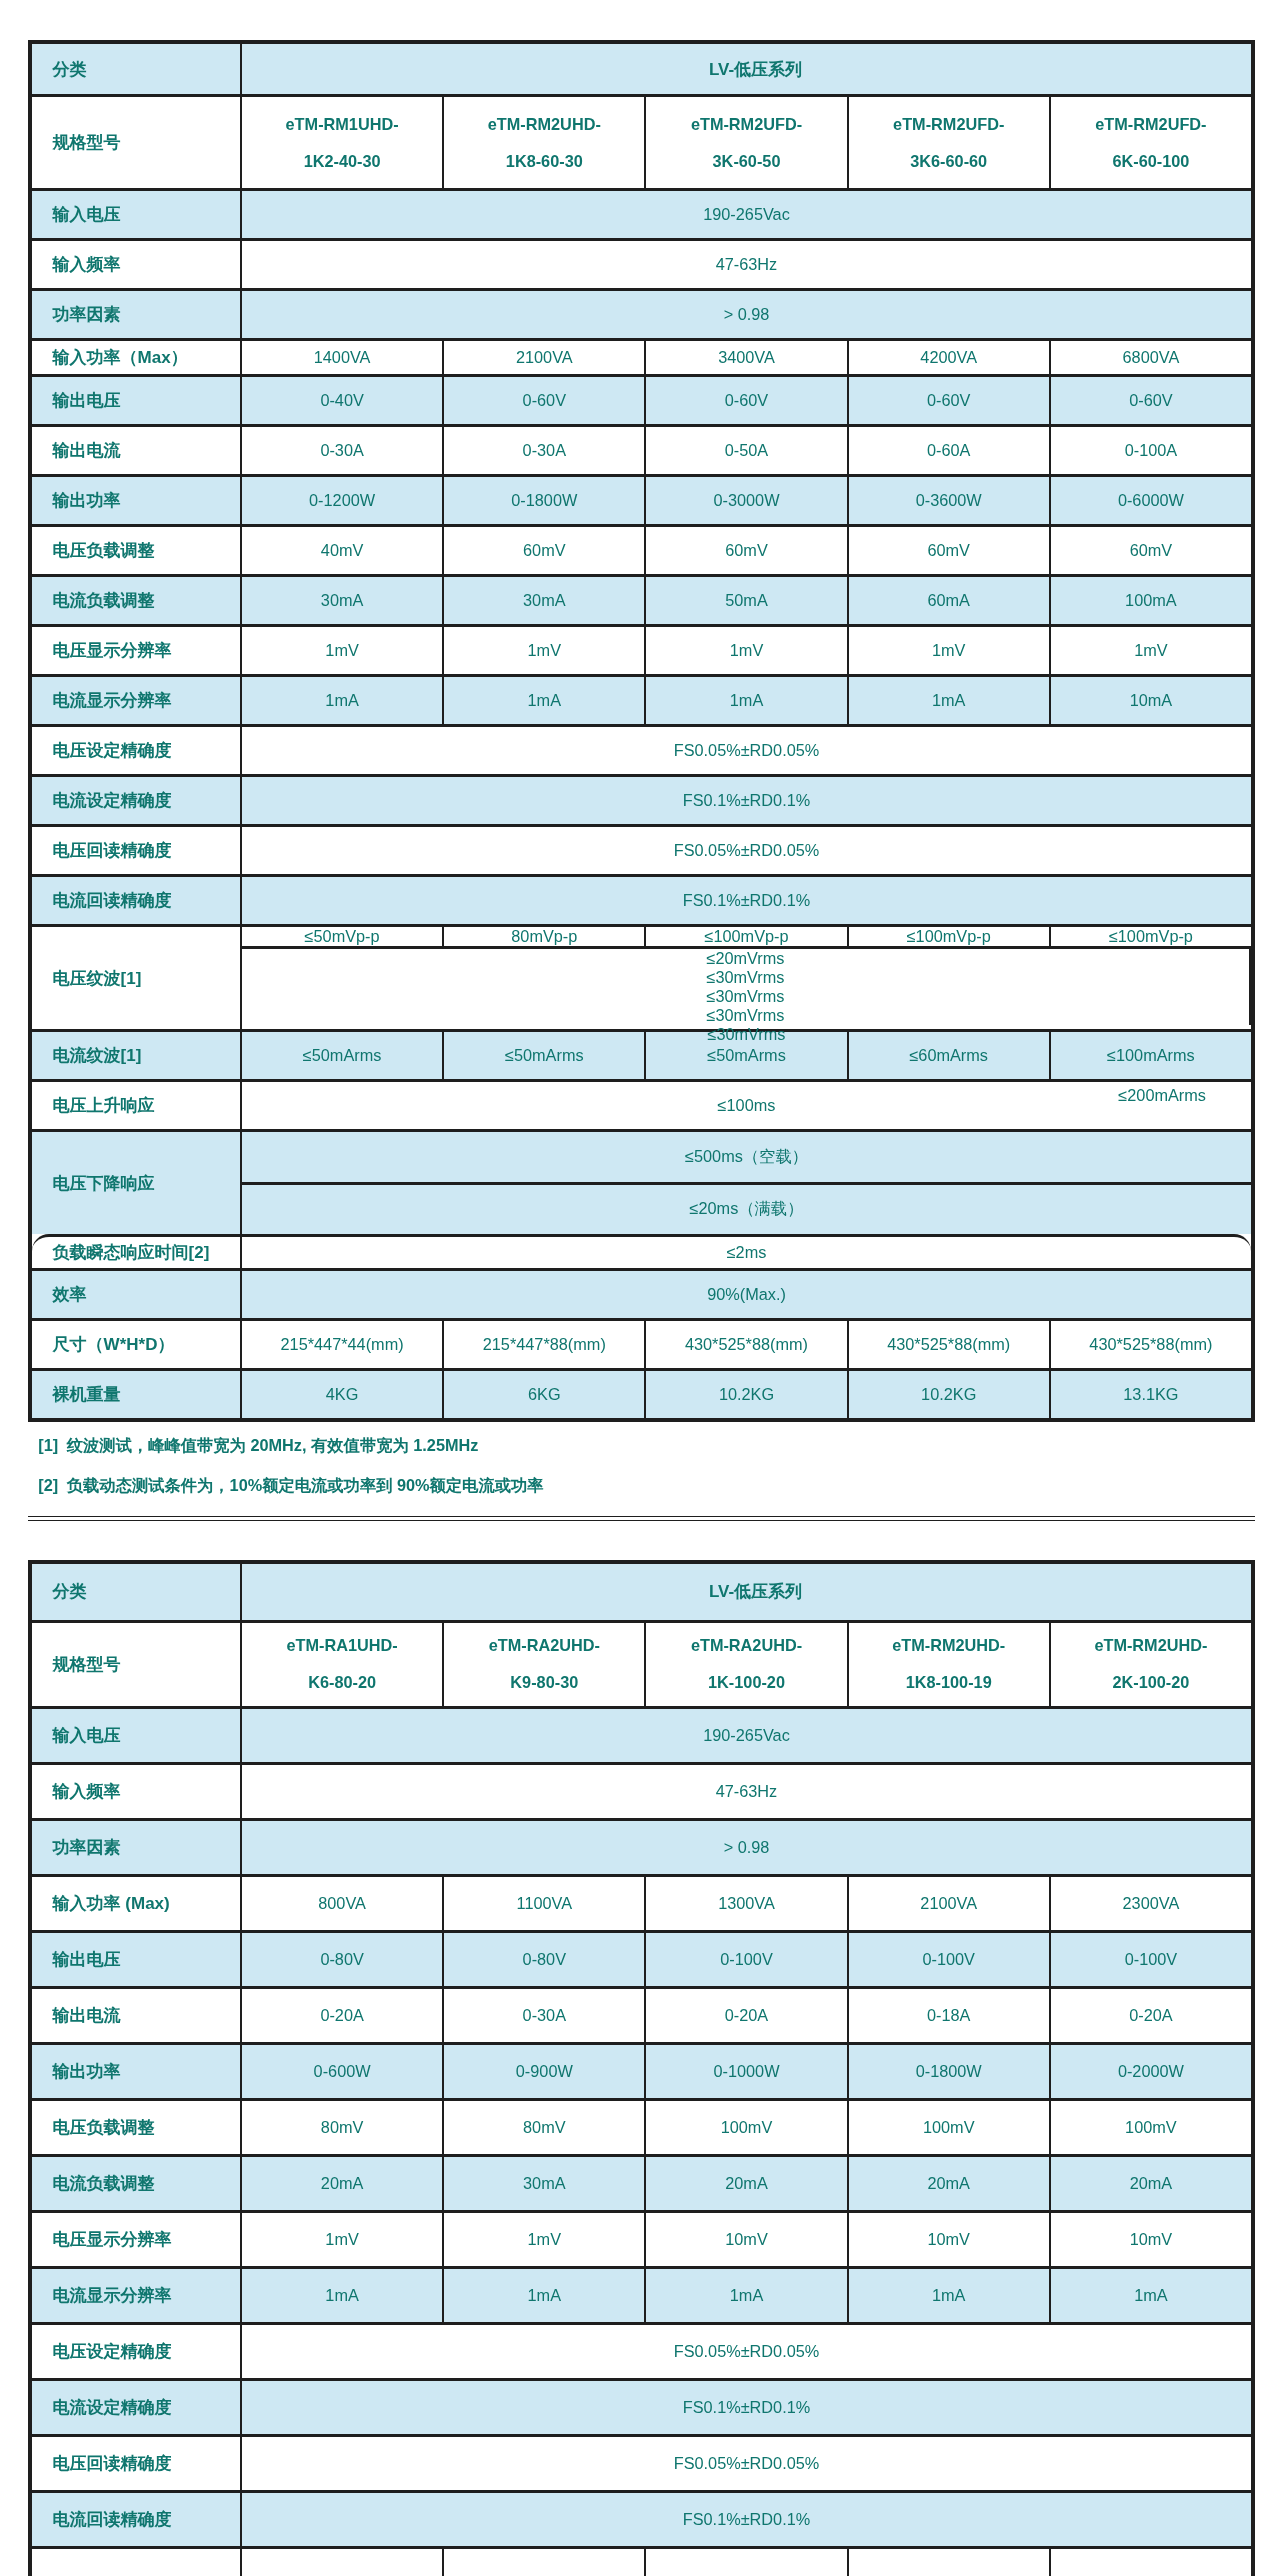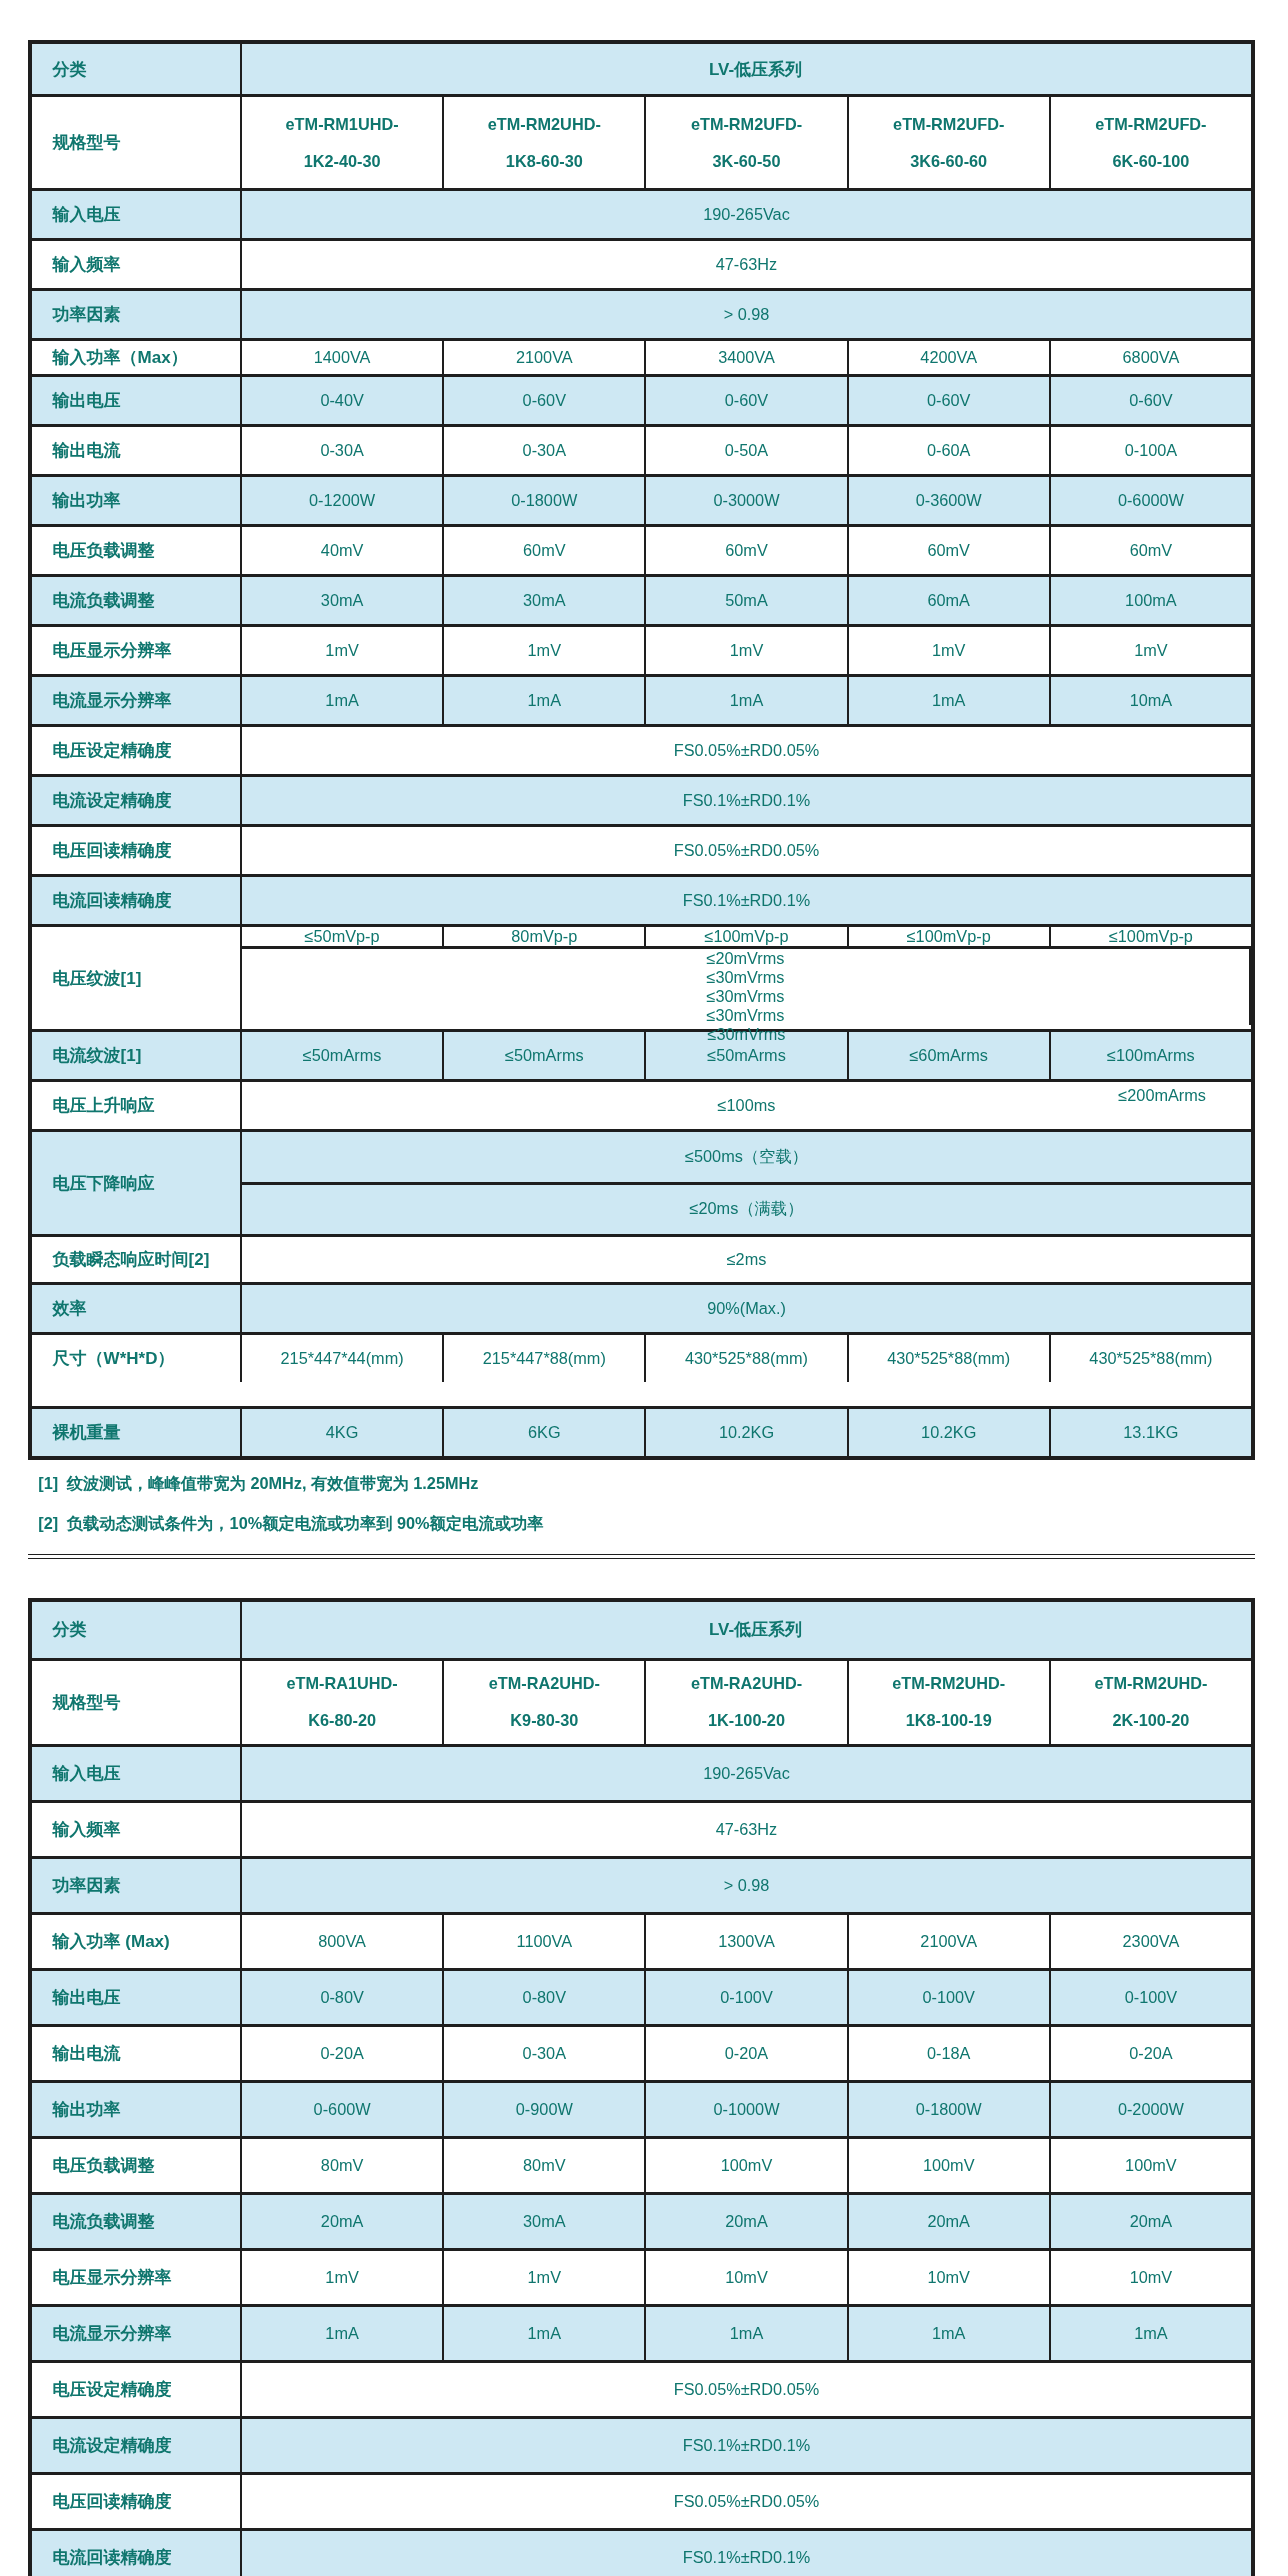--- a/index.html
+++ b/index.html
@@ -240,37 +240,37 @@
         <div class="t-label">电压下降响应</div>
         <div class="t-sub">
           <div class="t-subrow">
             <div class="t-merged">≤500ms（空载）</div>
           </div>
           <div class="t-subrow">
             <div class="t-merged">≤20ms（满载）</div>
           </div>
         </div>
       </div>
-      <div class="t-row" style="height: 48px;">
+      <div class="t-row" style="height: 34px; border-radius: 24px;">
         <div class="t-label">负载瞬态响应时间[2]</div>
         <div class="t-merged">≤2ms</div>
       </div>
       <div class="t-row blue" style="height: 50px;">
         <div class="t-label">效率</div>
         <div class="t-merged">90%(Max.)</div>
       </div>
       <div class="t-row" style="height: 50px;">
         <div class="t-label">尺寸（W*H*D）</div>
         <div class="t-cell">215*447*44(mm)</div>
         <div class="t-cell">215*447*88(mm)</div>
         <div class="t-cell">430*525*88(mm)</div>
         <div class="t-cell">430*525*88(mm)</div>
         <div class="t-cell last">430*525*88(mm)</div>
       </div>
-      <div class="t-row blue" style="height: 50px; margin-top: 24px;">
+      <div class="t-row blue" style="height: 50px;">
         <div class="t-label">裸机重量</div>
         <div class="t-cell">4KG</div>
         <div class="t-cell">6KG</div>
         <div class="t-cell">10.2KG</div>
         <div class="t-cell">10.2KG</div>
         <div class="t-cell last">13.1KG</div>
       </div>
     </div>
 
   <div class="footnotes">

